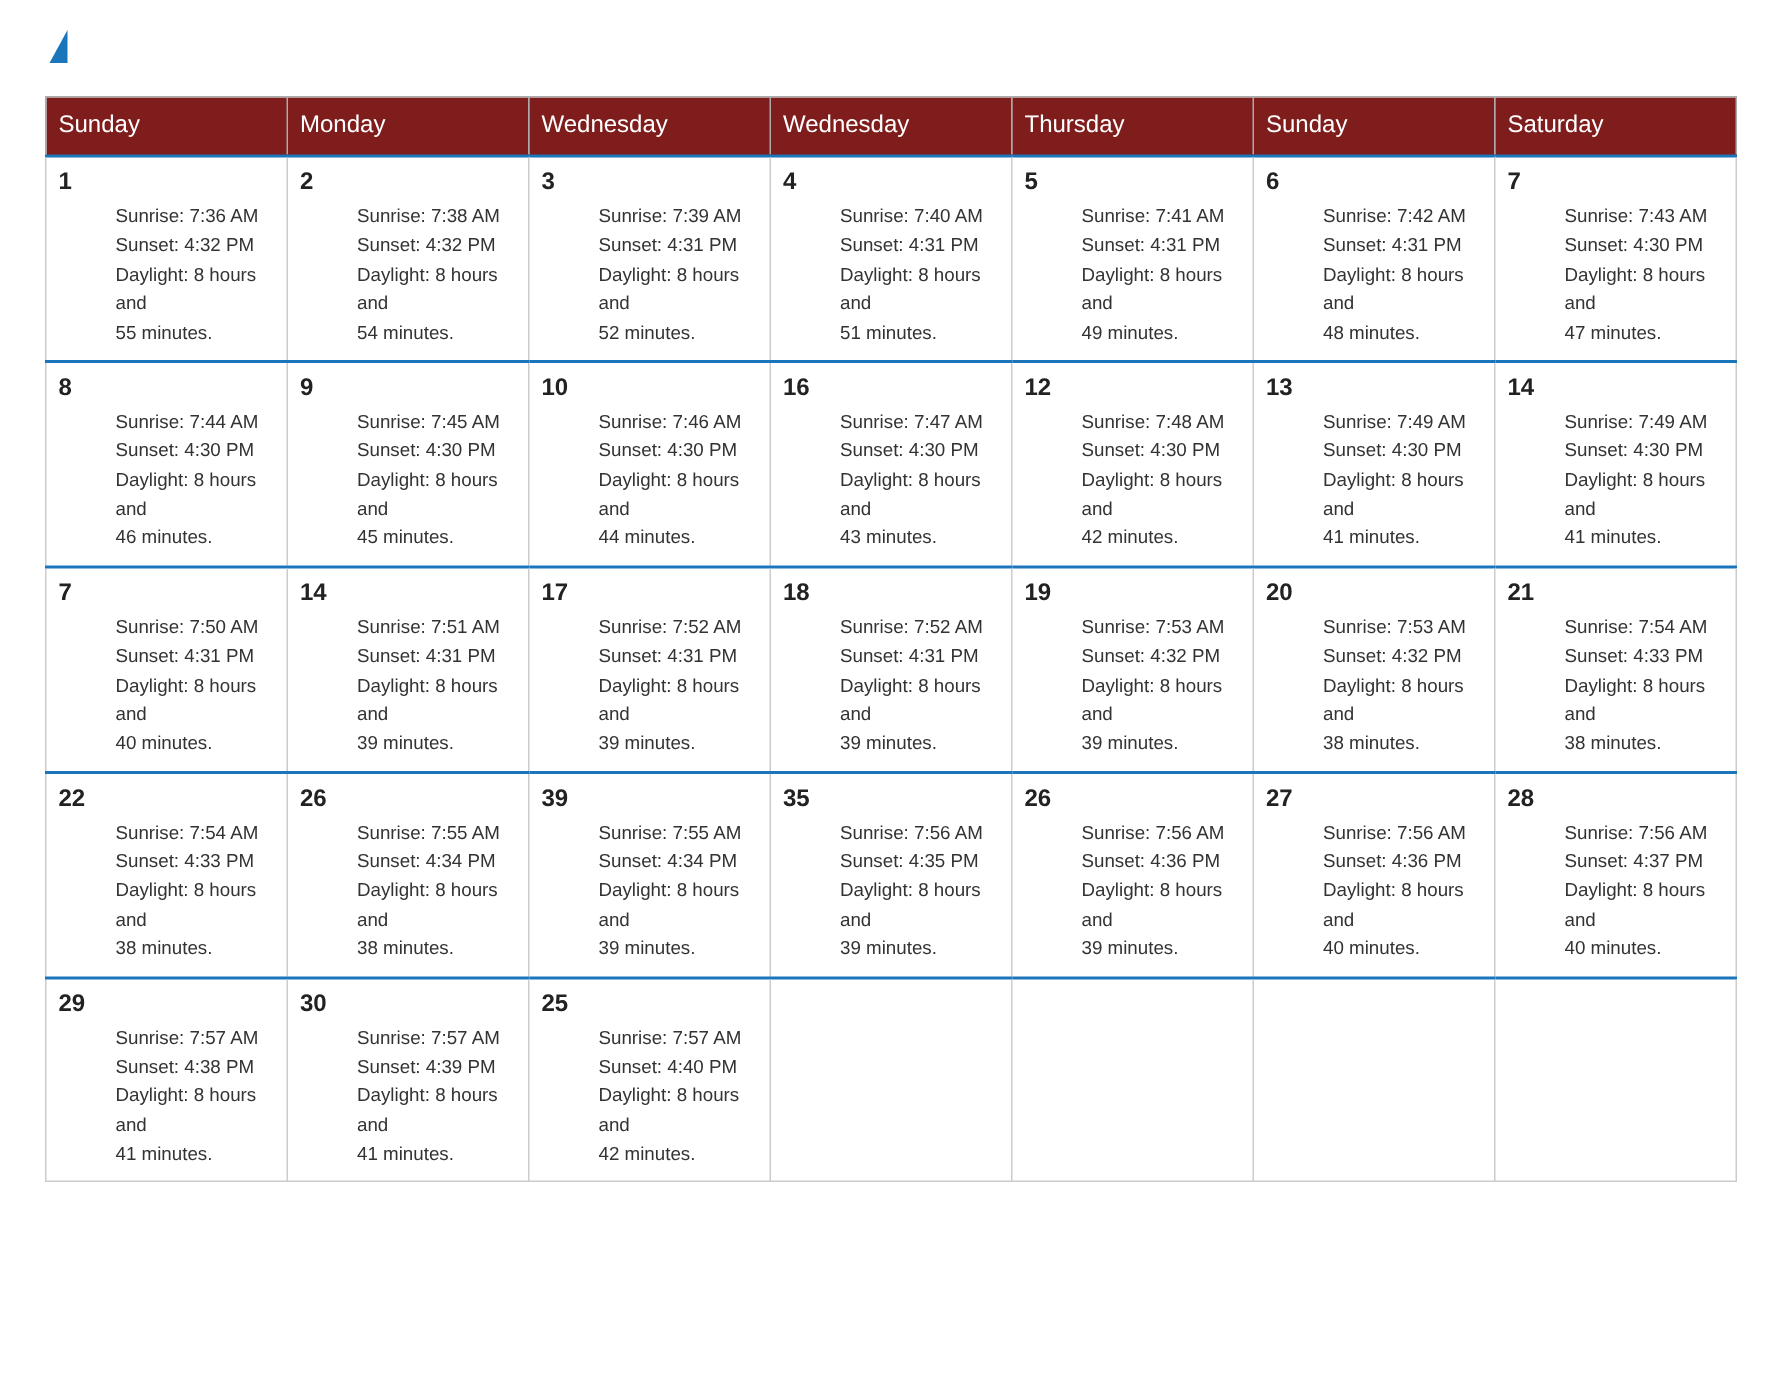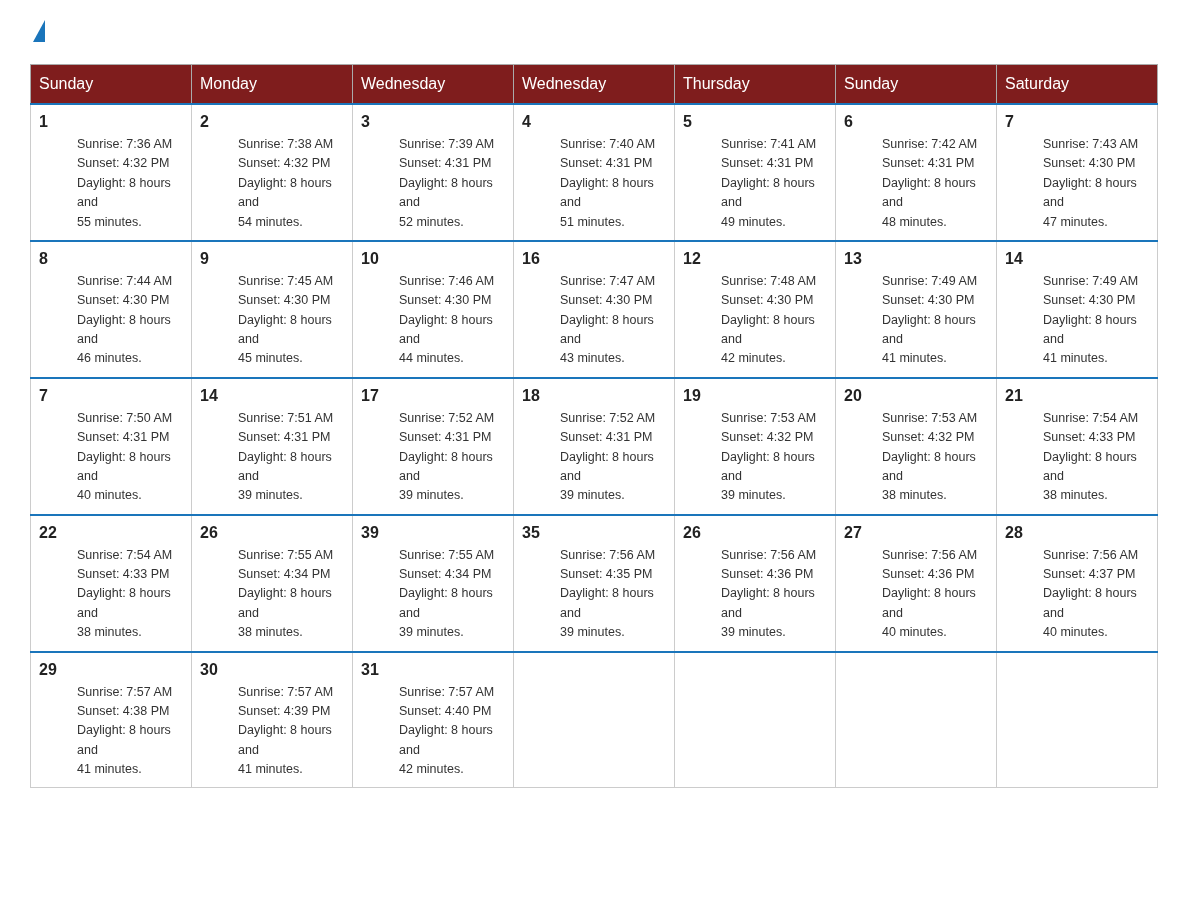--- a/index.html
+++ b/index.html
@@ -374,21 +374,21 @@
         </td>
         <td>
           <span class="day-number">30</span>
           <div class="day-info">
             Sunrise: 7:57 AM<br>
             Sunset: 4:39 PM<br>
             Daylight: 8 hours and<br>41 minutes.
           </div>
         </td>
         <td>
-          <span class="day-number">31</span>
+          <span class="day-number">25</span>
           <div class="day-info">
             Sunrise: 7:57 AM<br>
             Sunset: 4:40 PM<br>
             Daylight: 8 hours and<br>42 minutes.
           </div>
         </td>
         <td class="empty-cell"></td>
         <td class="empty-cell"></td>
         <td class="empty-cell"></td>
         <td class="empty-cell"></td>

